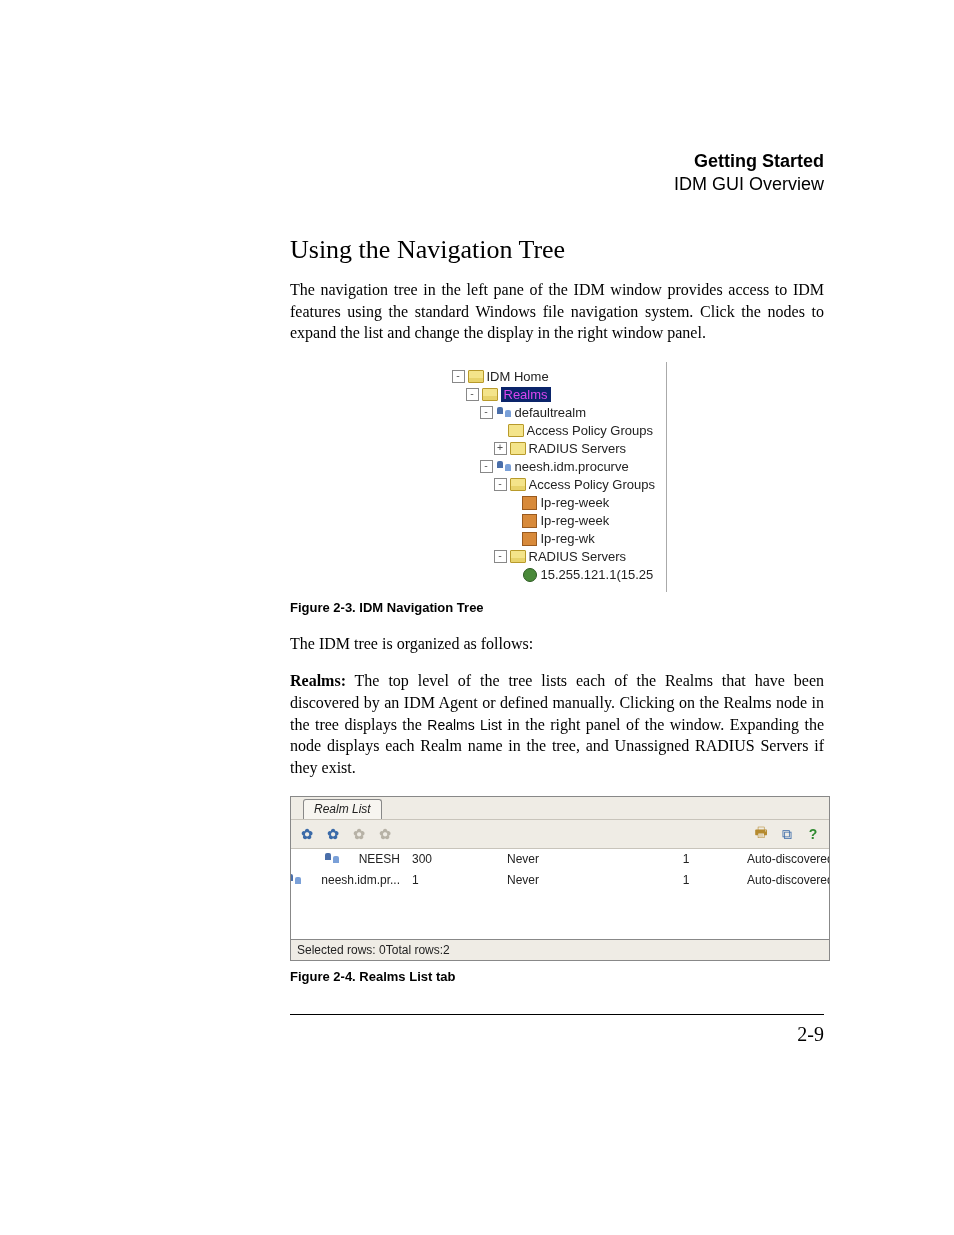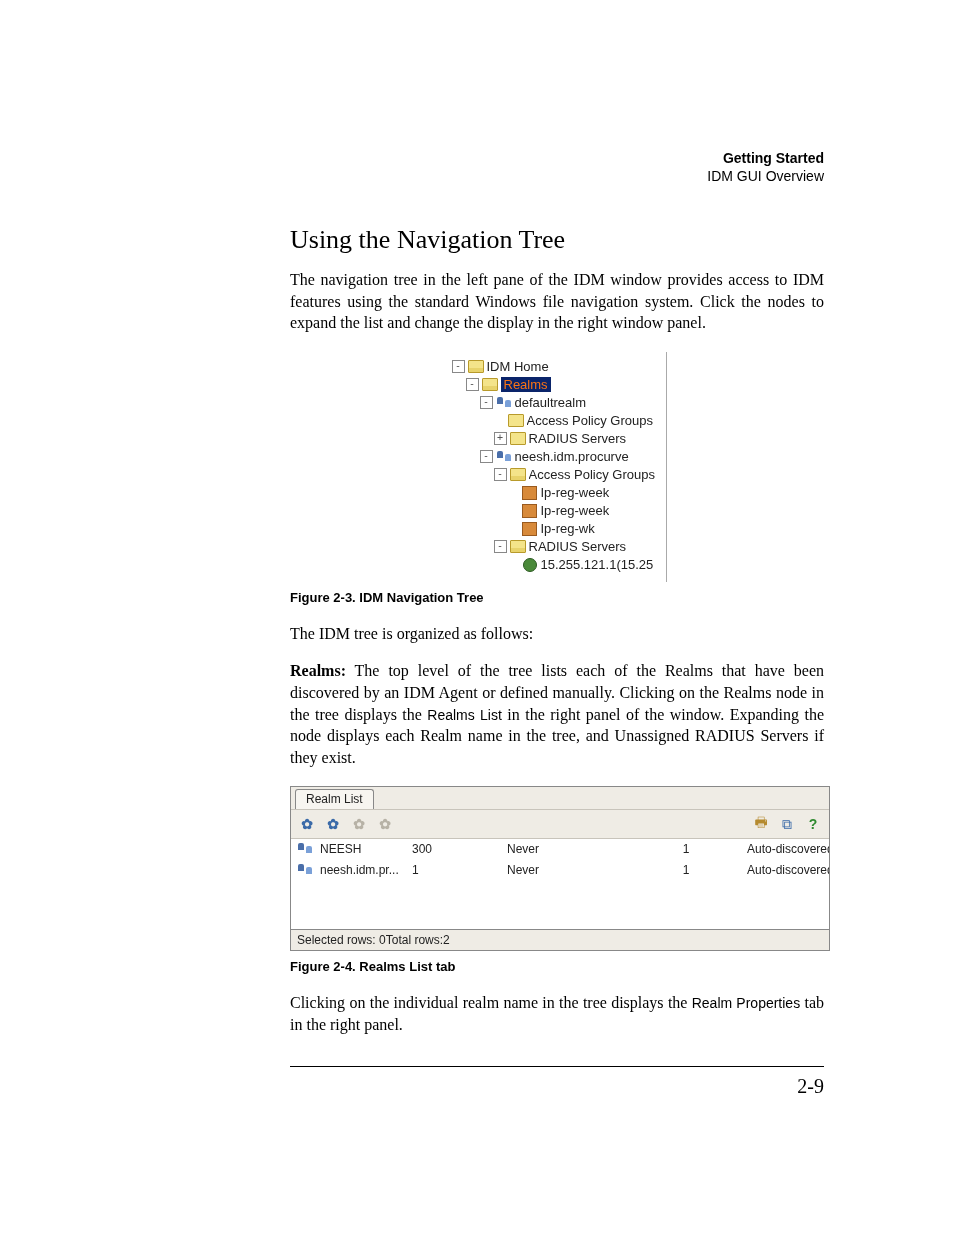--- a/index.html
+++ b/index.html
@@ -11,21 +11,21 @@
     width: 954px;
   }
   .page {
     box-sizing: border-box;
     padding: 150px 130px 60px 290px;
     position: relative;
   }
   .header-block {
     text-align: right;
     font-family: Arial, Helvetica, sans-serif;
-    font-size: 14px;
+    font-size: 18px;
     line-height: 1.25;
     margin-bottom: 40px;
   }
   .header-title { font-weight: bold; }
   h2.section-title {
     font-family: "Times New Roman", Times, serif;
     font-weight: normal;
     font-size: 26px;
     margin: 0 0 14px 0;
   }
@@ -98,38 +98,39 @@
   }
   .realm-ic::before{ left:0; top:0; }
   .realm-ic::after{ right:0; top:3px; background:#7aa0d8; }
   .group-ic {
     width:13px;height:12px;background:#d88a3a;border:1px solid #9a5a1e;
   }
   .server-ic {
     width:12px;height:12px;border-radius:50%;background:#4a8a3a;border:1px solid #2c5a22;
   }
   .sel {
-    background:#0a246a; color:#f97316; padding:0 3px;
+    background:#0a246a; color:#d946ef; padding:0 3px;
   }
   .tree-label { overflow:hidden; text-overflow:clip; }
 
   
   .realm-list-fig {
     margin: 18px 0 8px 0;
     font-family: Tahoma, Arial, sans-serif;
     font-size: 12px;
     color:#222;
     border:1px solid #888;
     background:#efece5;
     width: 538px;
   }
   .tab-strip {
-    display:flex; align-items:flex-end; height:22px; padding-left:4px;
+    display:flex; align-items:flex-end; height:22px; padding-left:12px;
     background:#efece5;
     border-bottom:1px solid #c8c4bb;
+    font-style:italic;
   }
   .tab {
     border:1px solid #888; border-bottom:none;
     background:#f7f5f0;
     padding:2px 10px 3px 10px;
     font-size:12px;
     border-radius:3px 3px 0 0;
   }
   .toolbar {
     display:flex; align-items:center; justify-content:space-between;
@@ -163,21 +164,21 @@
     border-right:1px solid #c8c4bb;
     white-space:nowrap; overflow:hidden;
   }
   .sort-ind { font-size:9px; color:#777; margin-left:4px; }
   .grid-body { background:#fff; }
   .grid-row { border-bottom:1px solid #fff; }
   .grid-row > div {
     padding:3px 6px;
     white-space:nowrap; overflow:hidden;
   }
-  .row-name { display:flex; align-items:center; gap:4px; }
+  .row-name { display:flex; align-items:center; gap:16px;justify-content:flex-end; }
   .grid-spacer { height:48px; background:#fff; }
   .status-bar {
     display:flex; 
     border-top:1px solid #888;
     padding:3px 6px;
     background:#efece5;
   }
 
   .footer-rule {
     border:none; border-top:1px solid #000;
@@ -356,20 +357,17 @@
       <div class="grid-spacer"></div>
     </div>
     <div class="status-bar">
       <span>Selected rows: 0</span>
       <span>Total rows:2</span>
     </div>
   </div>
 
   <div class="figure-caption">Figure 2-4. Realms List tab</div>
 
-  <p class="body">
-    <span>Clicking on the individual realm name in the tree displays the </span><span class="inline-ui-term">Realm Properties</span><span> tab in the right panel.</span>
-  </p>
 
   <hr class="footer-rule">
   <div class="page-num">2-9</div>
 
 </div>
 
 </body></html>

